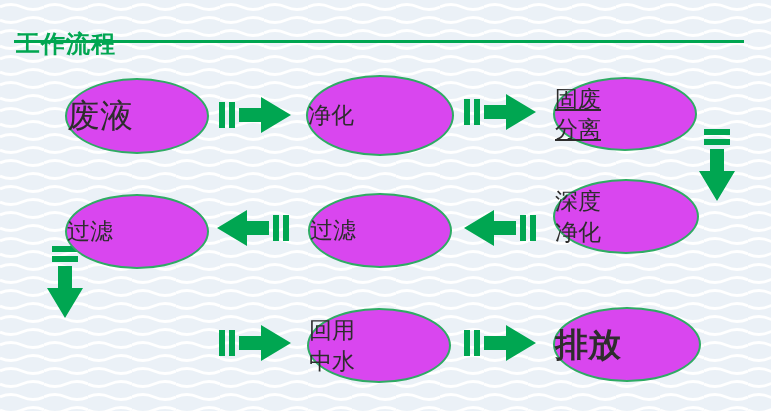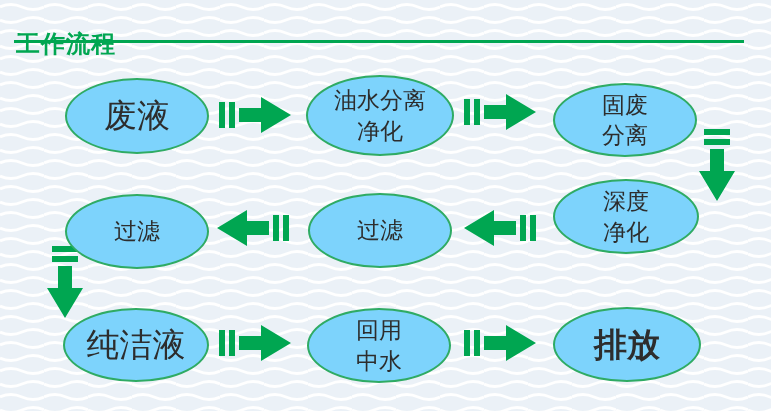--- a/index.html
+++ b/index.html
@@ -4,21 +4,21 @@
 <style>
   html,body{margin:0;padding:0;}
   body{font-family:"Liberation Sans",sans-serif;}
   .stage{position:relative;width:771px;height:411px;overflow:hidden;background:#ebf1f7;}
   .bg{position:absolute;left:0;top:0;z-index:0;}
   .page-title{position:absolute;left:16px;top:8px;z-index:2;font-size:24px;font-weight:bold;
     color:#00a651;letter-spacing:1px;margin-top:20px;}
   .title-underline{position:absolute;left:14px;top:40px;width:730px;height:3px;
     background:#00a651;z-index:2;}
   .node{position:absolute;z-index:2;border:2px solid #2fab64;border-radius:50%;
-    background:#7dd3fc;display:flex;flex-direction:column;align-items:center;
+    background:#d946ef;display:flex;flex-direction:column;align-items:flex-start;
     justify-content:center;color:#2d2d2d;font-size:23px;line-height:1.32;text-align:center;}
   .node.big{font-size:33px;}
   .node-line:empty{display:none;}
   .arrow{position:absolute;z-index:1;width:72px;height:40px;}
   .arrow svg{display:block;}
   .arrow.left svg{transform:scaleX(-1);}
   .arrow.down{transform:rotate(90deg);}
 </style>
 </head>
 <body>
@@ -42,43 +42,38 @@
   </svg>
 
   <div class="page-title">工作流程</div>
   <div class="title-underline"></div>
 
   <div class="node big" style="left:65px;top:78px;width:140px;height:72px;">
     <span class="node-line">废液</span>
 
   </div>
   <div class="node" style="left:306px;top:75px;width:144px;height:77px;">
-    <span class="node-line">油水分离</span>
     <span class="node-line">净化</span>
   </div>
-  <div class="node" style="left:553px;top:83px;width:140px;height:70px;">
+  <div class="node" style="left:553px;top:77px;width:140px;height:70px;text-decoration:underline;">
     <span class="node-line">固废</span>
     <span class="node-line">分离</span>
   </div>
 
   <div class="node" style="left:65px;top:194px;width:140px;height:71px;">
     <span class="node-line">过滤</span>
   </div>
   <div class="node" style="left:308px;top:193px;width:140px;height:71px;">
     <span class="node-line">过滤</span>
   </div>
   <div class="node" style="left:553px;top:179px;width:142px;height:71px;">
     <span class="node-line">深度</span>
     <span class="node-line">净化</span>
   </div>
 
-  <div class="node big" style="left:63px;top:308px;width:142px;height:70px;">
-    <span class="node-line">纯洁液</span>
-
-  </div>
   <div class="node" style="left:307px;top:308px;width:140px;height:71px;">
     <span class="node-line">回用</span>
     <span class="node-line">中水</span>
   </div>
   <div class="node big" style="left:553px;top:307px;width:144px;height:71px;font-weight:bold;">
     <span class="node-line">排放</span>
 
   </div>
 
   <div class="arrow right" style="left:219px;top:95px;">

